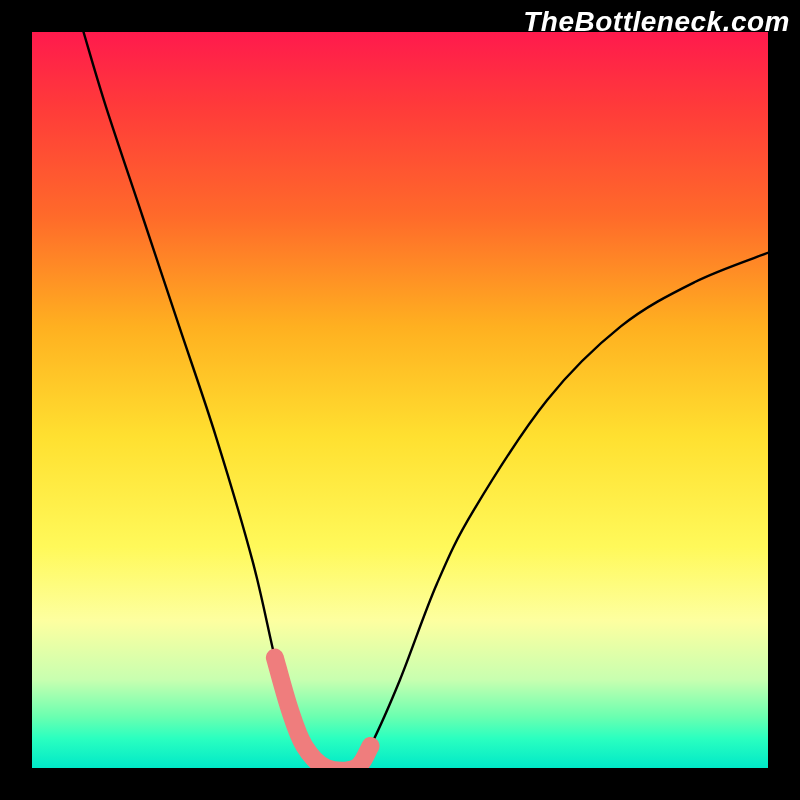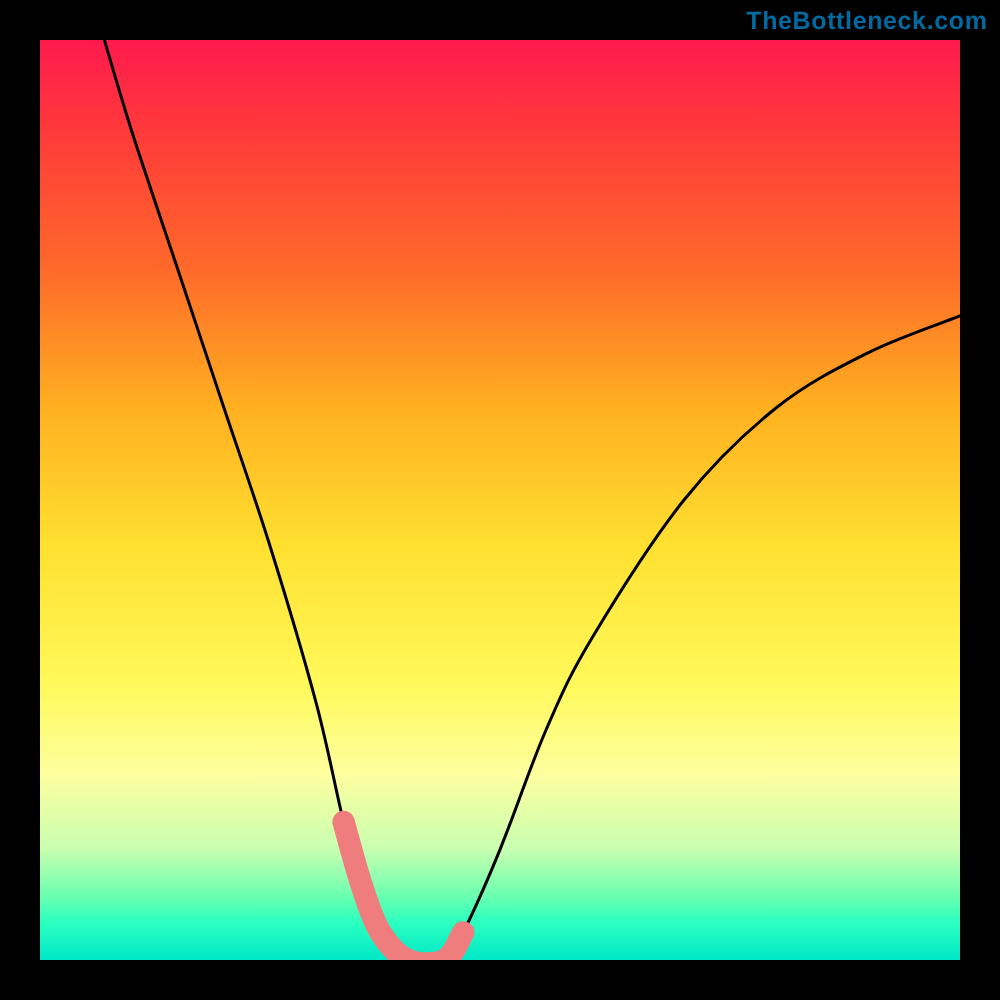--- a/index.html
+++ b/index.html
@@ -27,25 +27,26 @@
       #c8ffb0 88%,
       #6bffb0 93%,
       #2affc0 96%,
       #00e8c8 100%);
   }
   .watermark {
     position: absolute;
     top: 6px;
     right: 10px;
     font-family: Arial, Helvetica, sans-serif;
-    font-size: 20px;
+    font-size: 28px;
     font-weight: 600;
-    color: #0369a1;
+    color: #ffffff;
     letter-spacing: 0.5px;
     user-select: none;
+    font-style: italic;
   }
   svg.curve {
     position: absolute;
     left: 0; top: 0;
     width: 100%; height: 100%;
   }
 </style>
 </head>
 <body>
 

